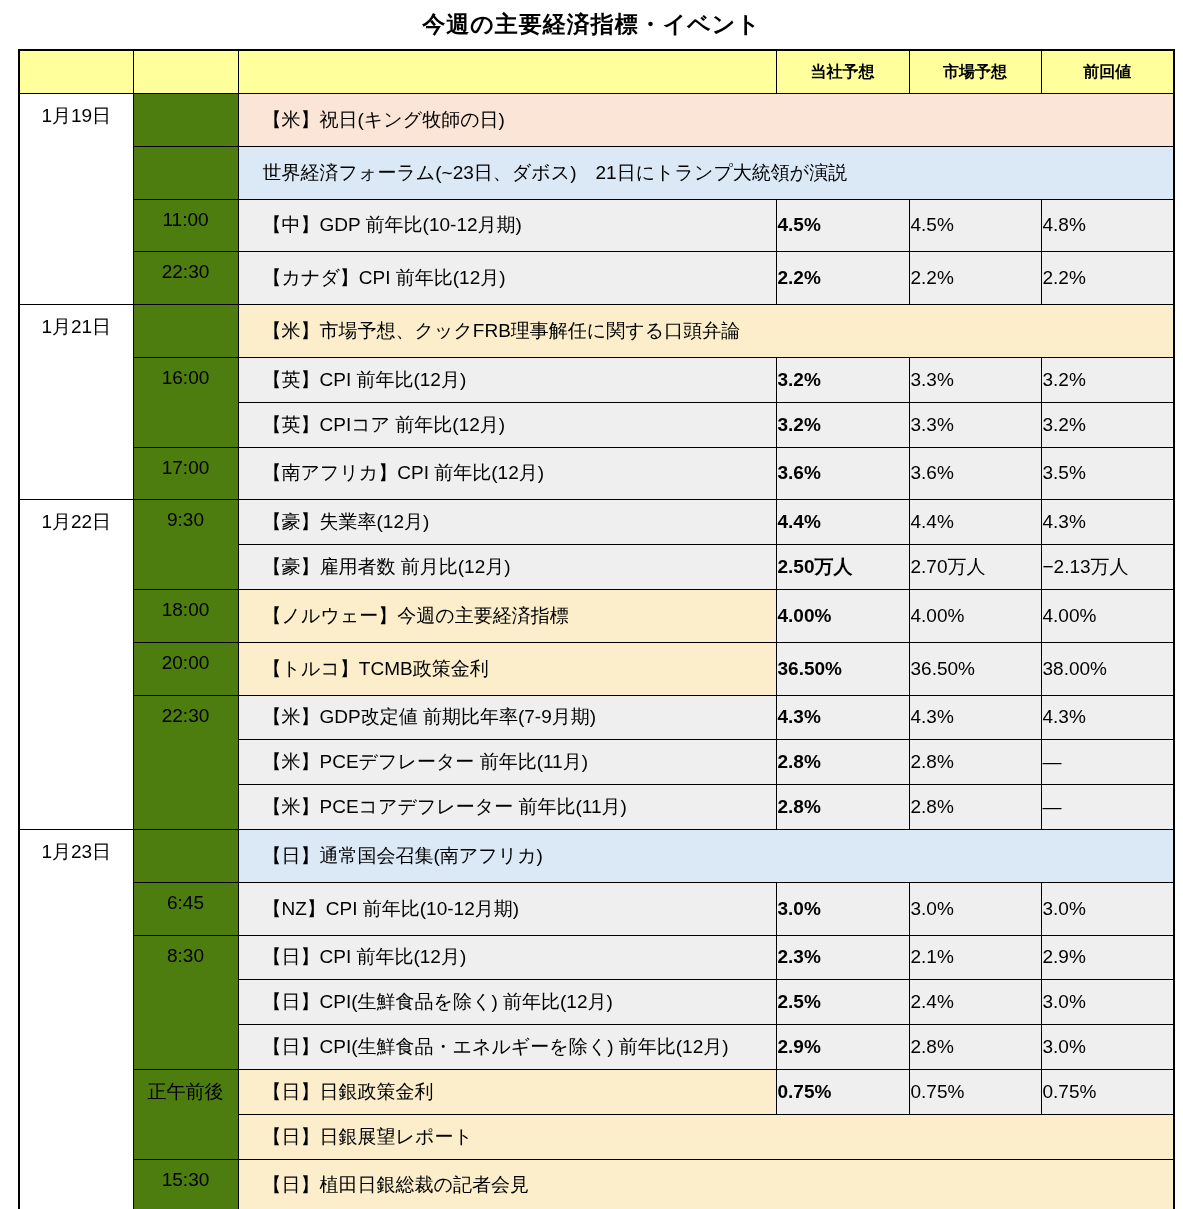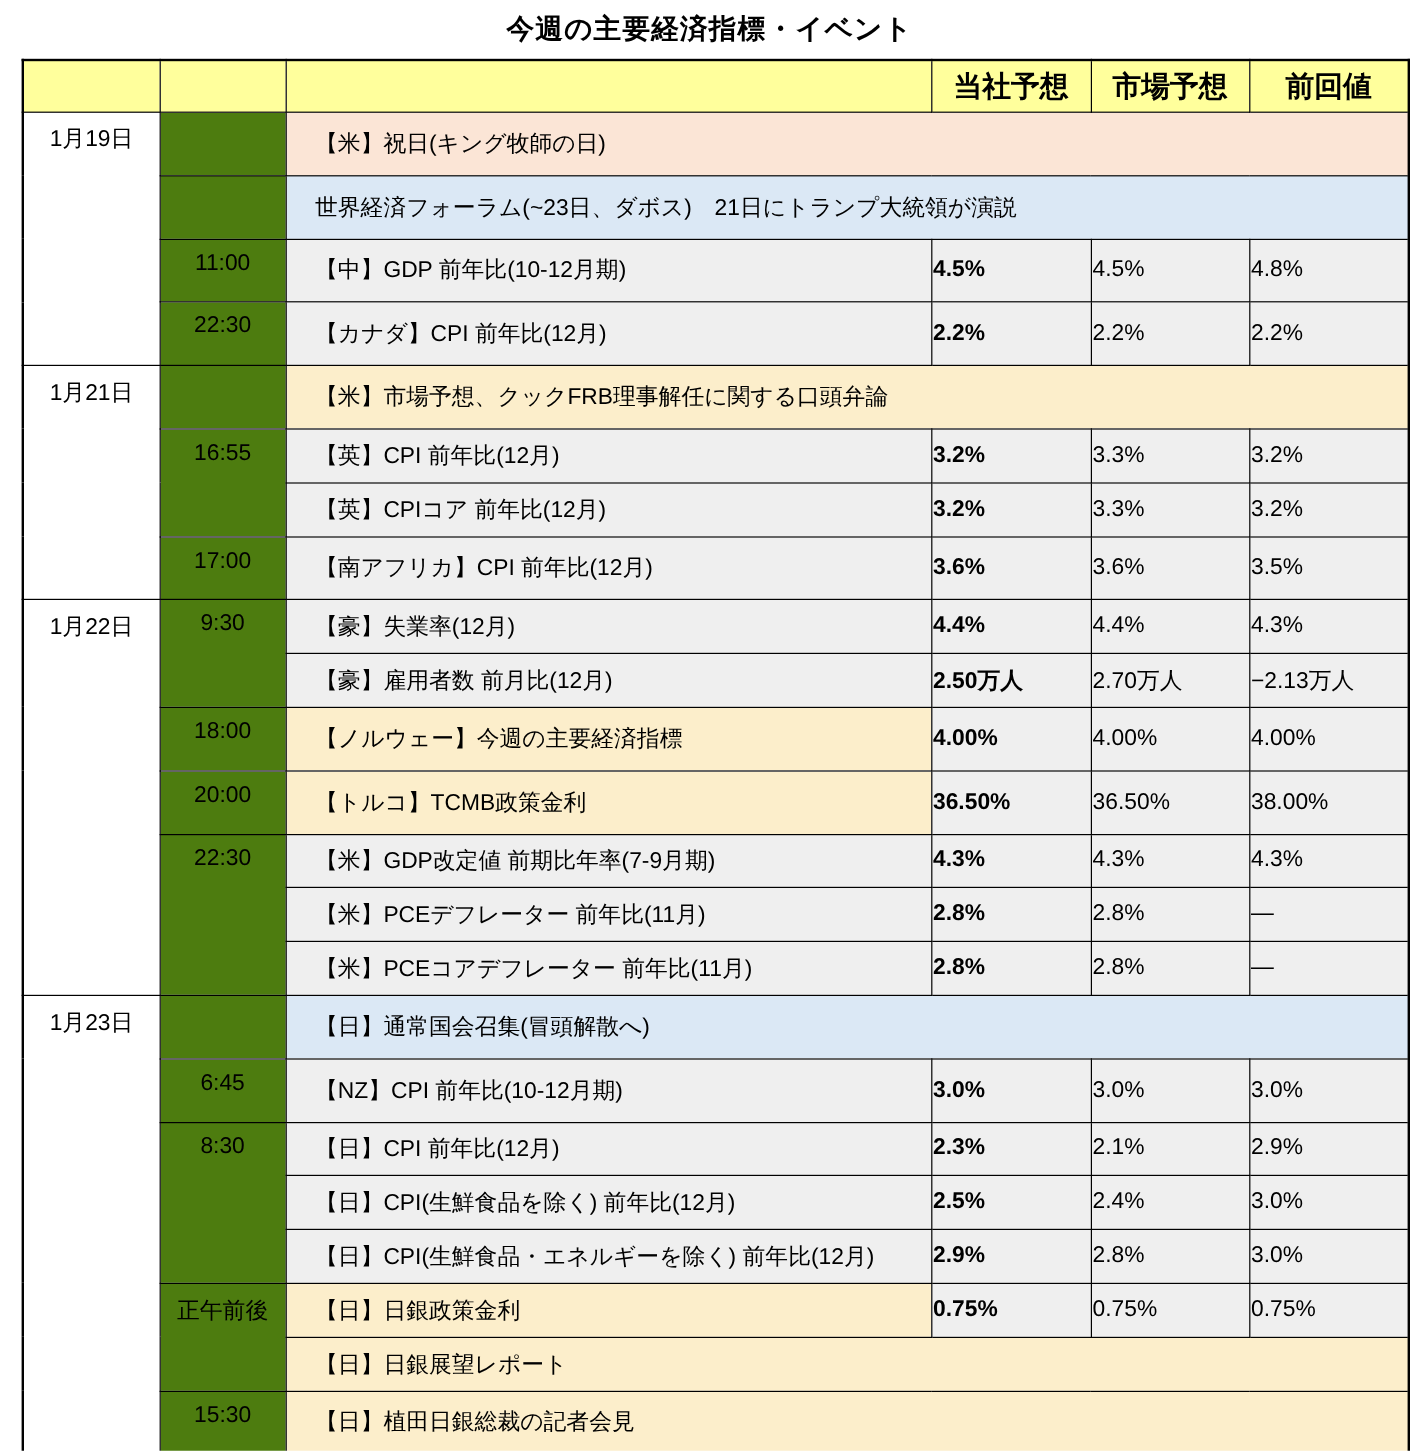--- a/index.html
+++ b/index.html
@@ -13,21 +13,21 @@
     padding-top:9px;margin:0 0 9px 0;letter-spacing:1px;
   }
   table{
     border-collapse:collapse;table-layout:fixed;
     width:1155px;margin-left:18px;
     border:2px solid #000;
   }
   th,td{border:1px solid #000;overflow:hidden;white-space:nowrap;}
   thead th{
     height:40px;background:var(--header-bg,#FFFF9C);
-    font-size:24px;font-weight:bold;text-align:center;vertical-align:middle;
+    font-size:16px;font-weight:bold;text-align:center;vertical-align:middle;
   }
   tbody td{height:41.8px;font-size:19px;}
   .c-date{text-align:center;vertical-align:top;padding-top:9px;background:#fff;}
   .c-time{text-align:center;vertical-align:top;padding-top:9px;background:#4d7c0f;}
   .c-event{text-align:left;padding-left:24px;vertical-align:middle;}
   .c-val{text-align:left;vertical-align:middle;}
   .c-val.own{font-weight:bold;}
   .bg-row{background:var(--row-bg,#EFEFEF);}
   .bg-holiday{background:var(--holiday-bg,#FBE5D6);}
   .bg-info{background:var(--info-bg,#DBE8F5);margin-left:12px;}
@@ -80,21 +80,21 @@
         <td class="c-val bg-row own">2.2%</td>
         <td class="c-val bg-row">2.2%</td>
         <td class="c-val bg-row">2.2%</td>
       </tr>
       <tr>
         <td class="c-date" rowspan="4">1月21日</td>
         <td class="c-time" rowspan="1"></td>
         <td class="c-event bg-highlight" colspan="4">【米】市場予想、クックFRB理事解任に関する口頭弁論</td>
       </tr>
       <tr>
-        <td class="c-time" rowspan="2">16:55</td>
+        <td class="c-time" rowspan="2">16:00</td>
         <td class="c-event bg-row">【英】CPI 前年比(12月)</td>
         <td class="c-val bg-row own">3.2%</td>
         <td class="c-val bg-row">3.3%</td>
         <td class="c-val bg-row">3.2%</td>
       </tr>
       <tr>
         <td class="c-event bg-row">【英】CPIコア 前年比(12月)</td>
         <td class="c-val bg-row own">3.2%</td>
         <td class="c-val bg-row">3.3%</td>
         <td class="c-val bg-row">3.2%</td>
@@ -149,21 +149,21 @@
       </tr>
       <tr>
         <td class="c-event bg-row">【米】PCEコアデフレーター 前年比(11月)</td>
         <td class="c-val bg-row own">2.8%</td>
         <td class="c-val bg-row">2.8%</td>
         <td class="c-val bg-row">—</td>
       </tr>
       <tr>
         <td class="c-date" rowspan="10">1月23日</td>
         <td class="c-time" rowspan="1"></td>
-        <td class="c-event bg-info" colspan="4">【日】通常国会召集(冒頭解散へ)</td>
+        <td class="c-event bg-info" colspan="4">【日】通常国会召集(南アフリカ)</td>
       </tr>
       <tr>
         <td class="c-time" rowspan="1">6:45</td>
         <td class="c-event bg-row">【NZ】CPI 前年比(10-12月期)</td>
         <td class="c-val bg-row own">3.0%</td>
         <td class="c-val bg-row">3.0%</td>
         <td class="c-val bg-row">3.0%</td>
       </tr>
       <tr>
         <td class="c-time" rowspan="3">8:30</td>

